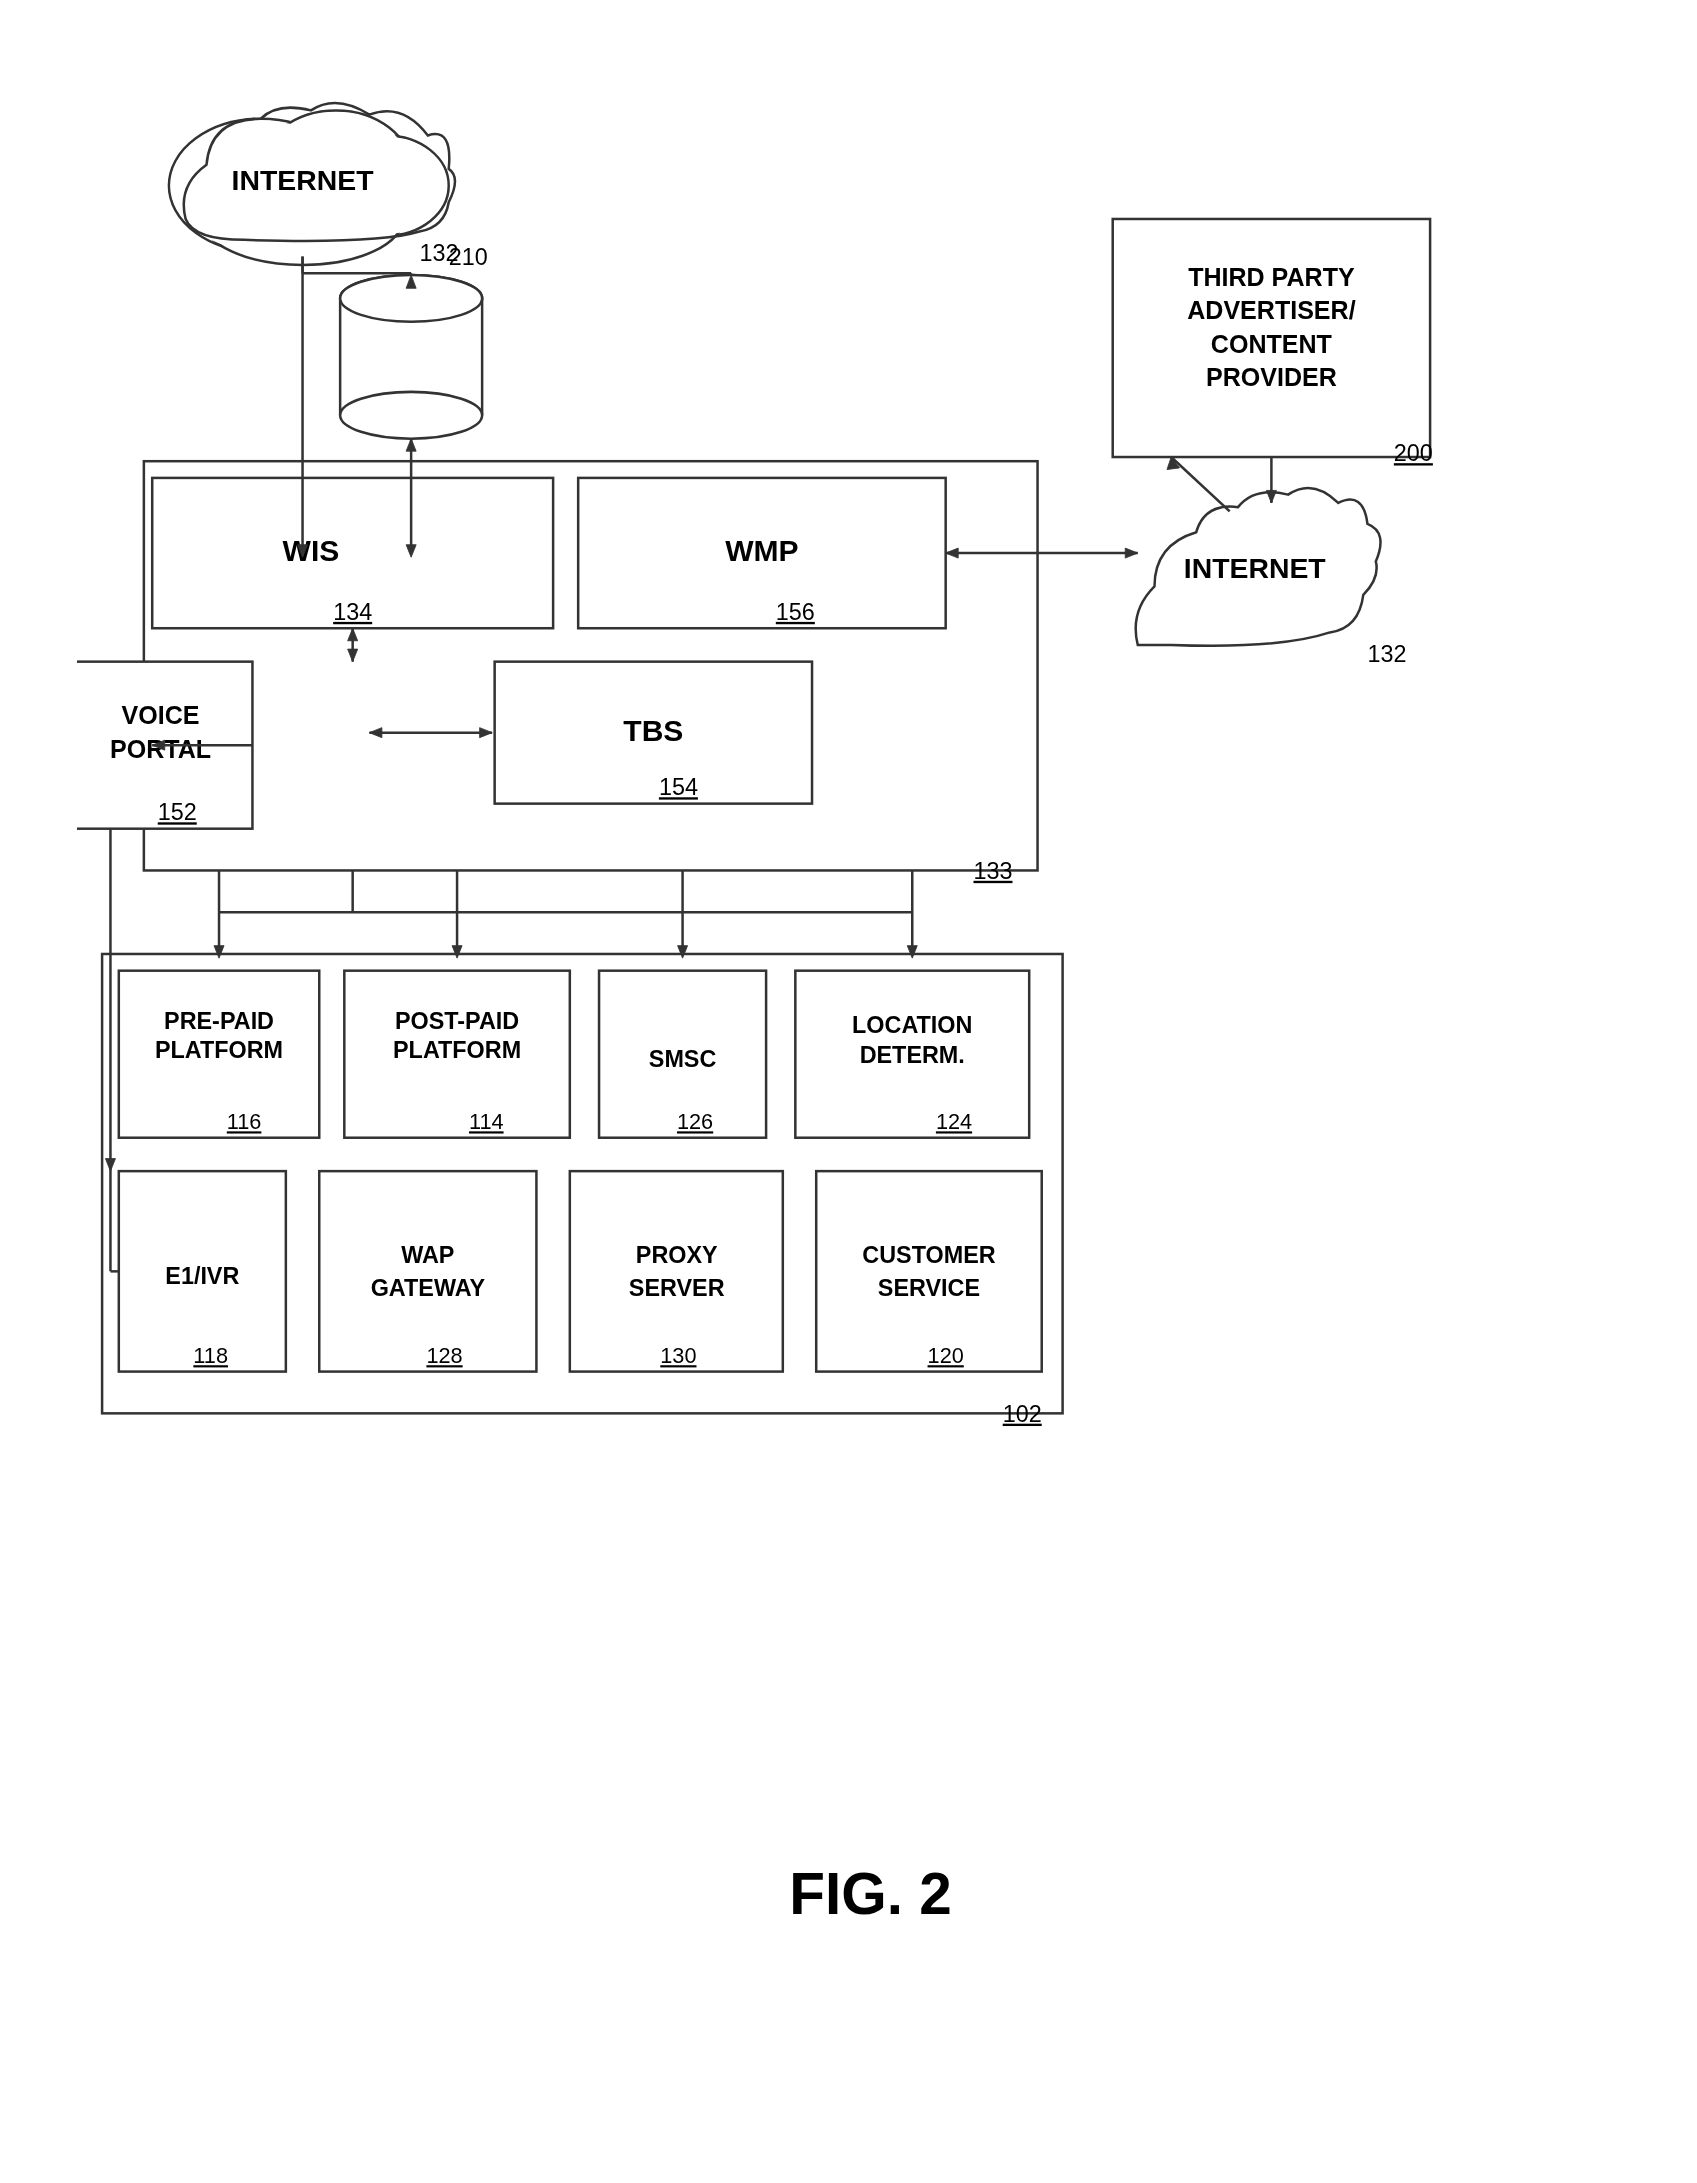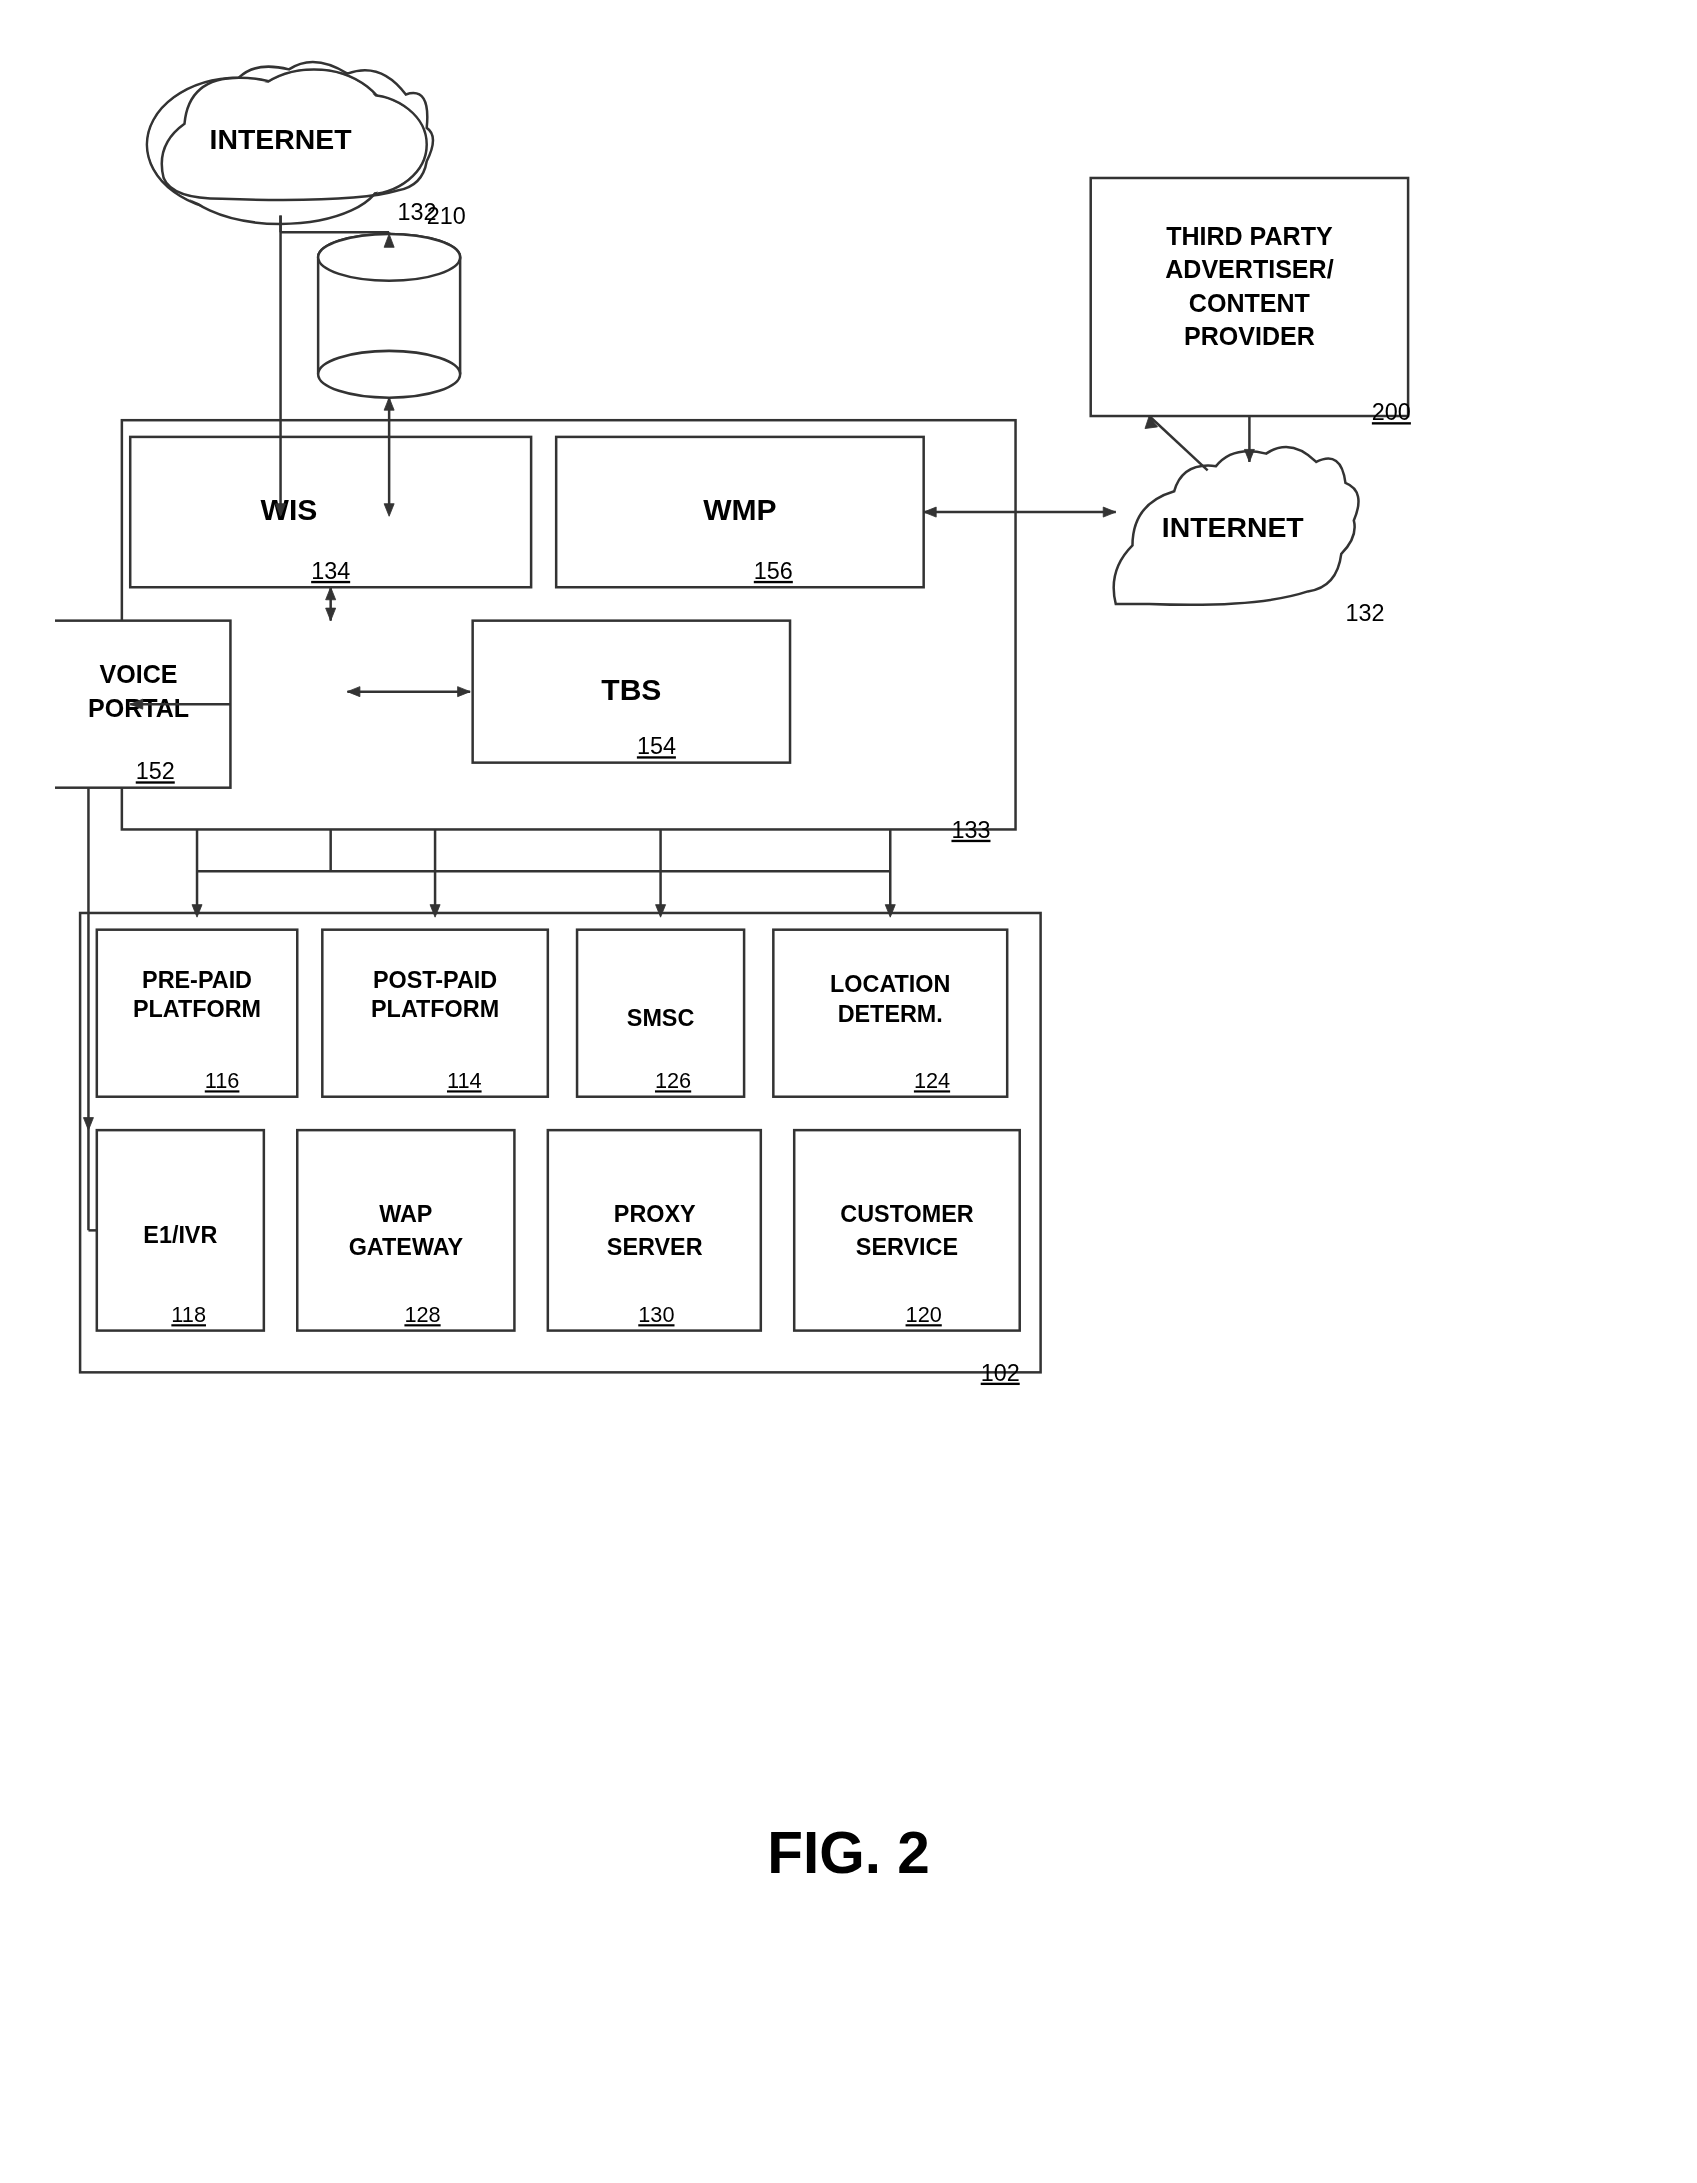--- a/index.html
+++ b/index.html
@@ -9,21 +9,21 @@
       width: 1697px;
       height: 2183px;
       position: relative;
       overflow: hidden;
     }
 
     .page {
       width: 1697px;
       height: 1838px;
       position: relative;
-      padding: 36px;
+      padding: 77px;
     }
 
     .diagram-area {
       position: relative;
       width: 1587px;
       height: 1921px;
       margin: 0 auto;
     }
 
     svg.arrows {

